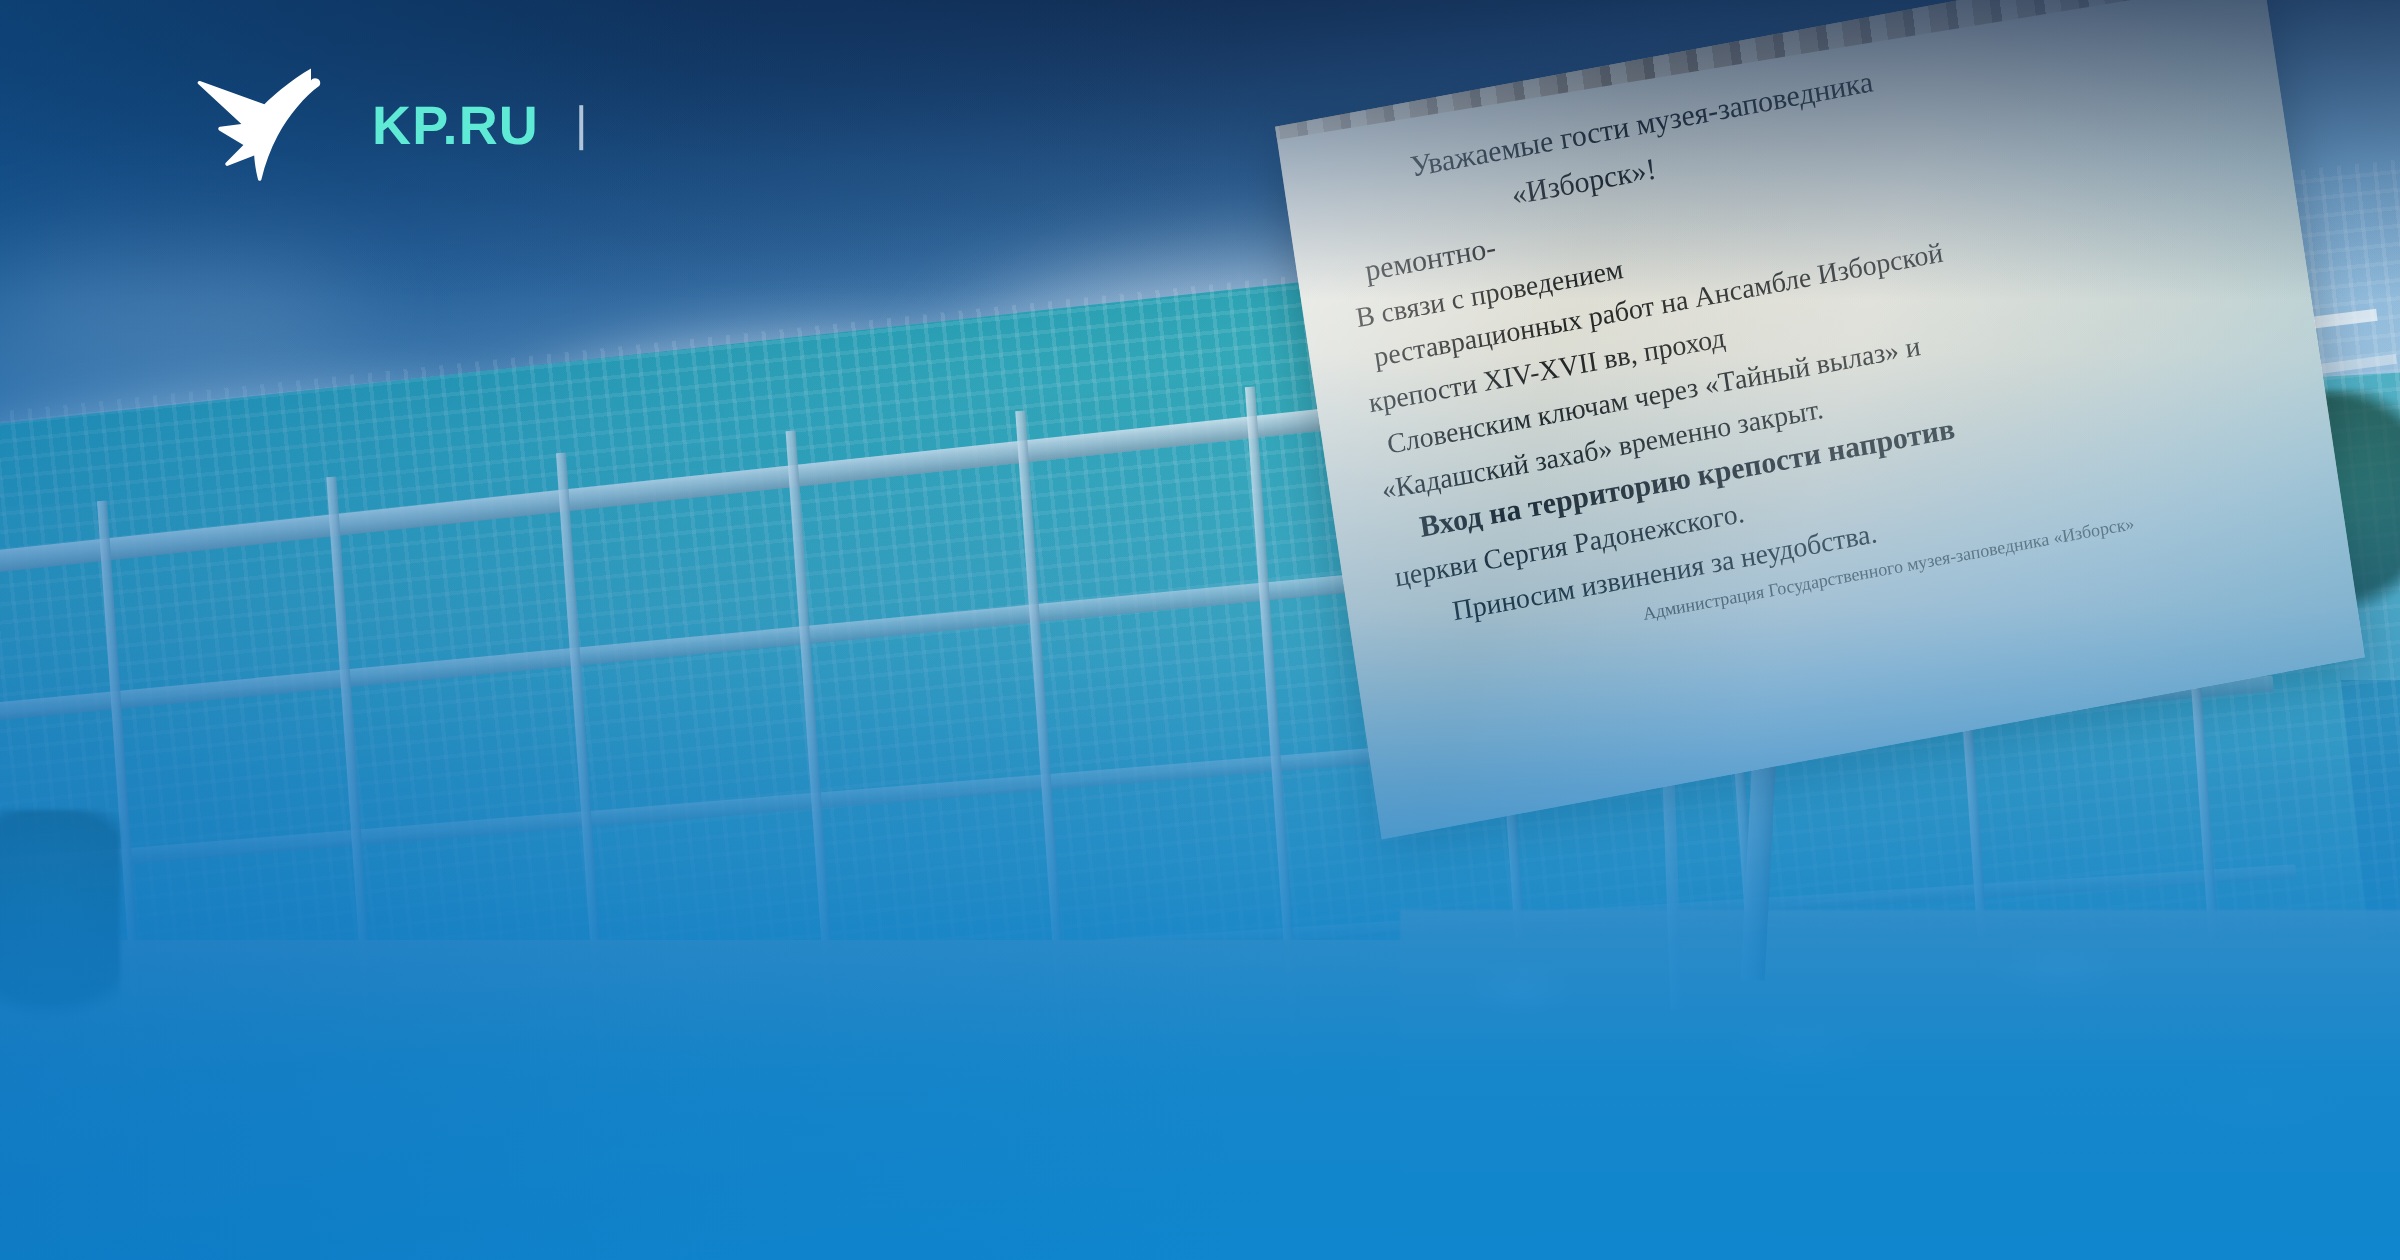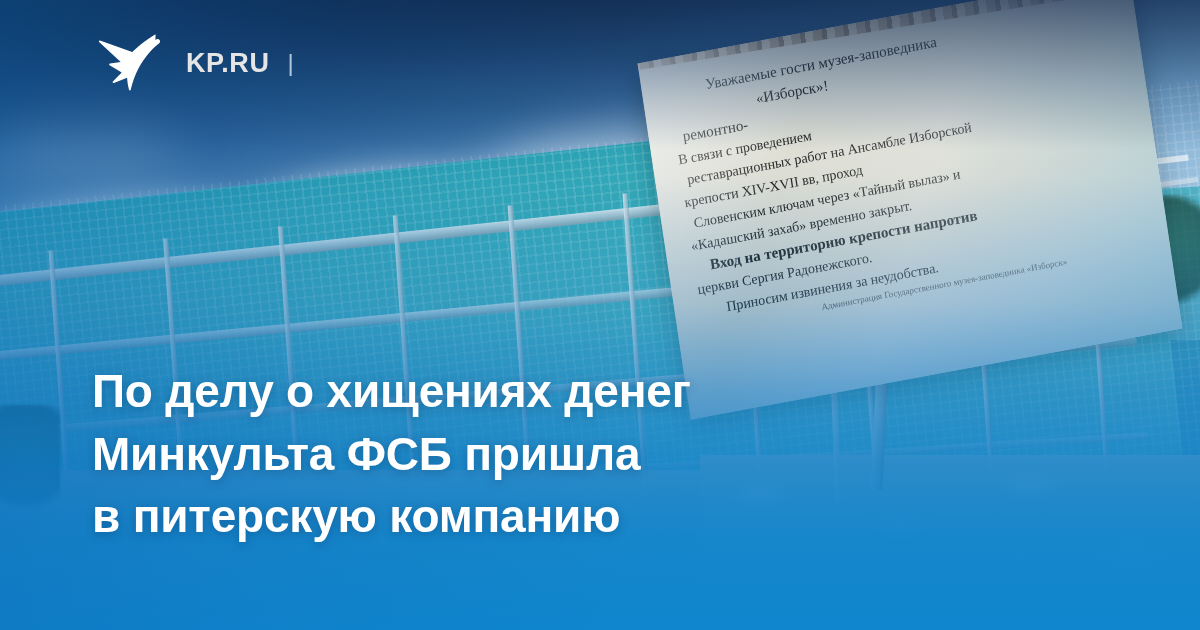--- a/index.html
+++ b/index.html
@@ -180,21 +180,21 @@
   }
   .tint-left{
     position:absolute;left:0;top:0;width:620px;height:630px;
     background:linear-gradient(90deg, rgba(13,105,182,.38) 0%, rgba(13,105,182,.12) 55%, rgba(13,105,182,0) 100%);
   }
 
   
   .header{position:absolute;left:92px;top:32px;display:flex;align-items:center;gap:0;}
   .logo{width:72px;height:62px;display:block;flex:0 0 auto;}
   .brand{
-    margin-left:22px;color:#e5e5e5;font-size:27px;font-weight:bold;
+    margin-left:22px;color:#5eead4;font-size:27px;font-weight:bold;
     letter-spacing:.6px;
   }
   .divider{
     margin:0 18px;color:#ccdcec;font-size:24px;font-weight:normal;opacity:.85;
   }
   .section{
     color:#ffffff;font-size:27px;font-weight:normal;letter-spacing:.2px;
   }
   .headrow{display:flex;align-items:center;}
 
@@ -292,19 +292,14 @@
       <svg class="logo" viewBox="0 0 72 62" xmlns="http://www.w3.org/2000/svg" aria-hidden="true">
         <path fill="#ffffff" d="M63.5 2.2c-4.6 2.6-9.9 6.3-15.1 10.6-3.0 2.5-5.8 5.0-8.2 7.3L8.0 8.5c-.9-.3-1.6.8-.9 1.5l21.6 20.0-10.7 1.4c-.9.1-1.2 1.3-.4 1.8l12.1 7.3-8.8 8.9c-.7.7.1 1.8 1.0 1.5l13.2-5.2c.2 3.5.8 7.6 1.9 12.0.2.9 1.5.9 1.7 0 1.8-7.7 4.6-15.1 8.0-21.6 3.0-5.6 6.4-10.5 9.9-14.6 3.8-4.5 7.5-7.9 10.6-10.2 1.3-1.0 1.2-3.0-.2-3.8-1.2-.7-2.7-.6-3.5.7z"></path>
       </svg>
     </span>
     <div class="headrow">
       <span class="brand">KP.RU</span>
       <span class="divider">|</span>
     </div>
   </div>
 
-  <div class="headline">
-    <span>По делу о хищениях денег</span>
-    <span>Минкульта ФСБ пришла</span>
-    <span>в питерскую компанию</span>
-  </div>
 
 </div>
 
 </body></html>

